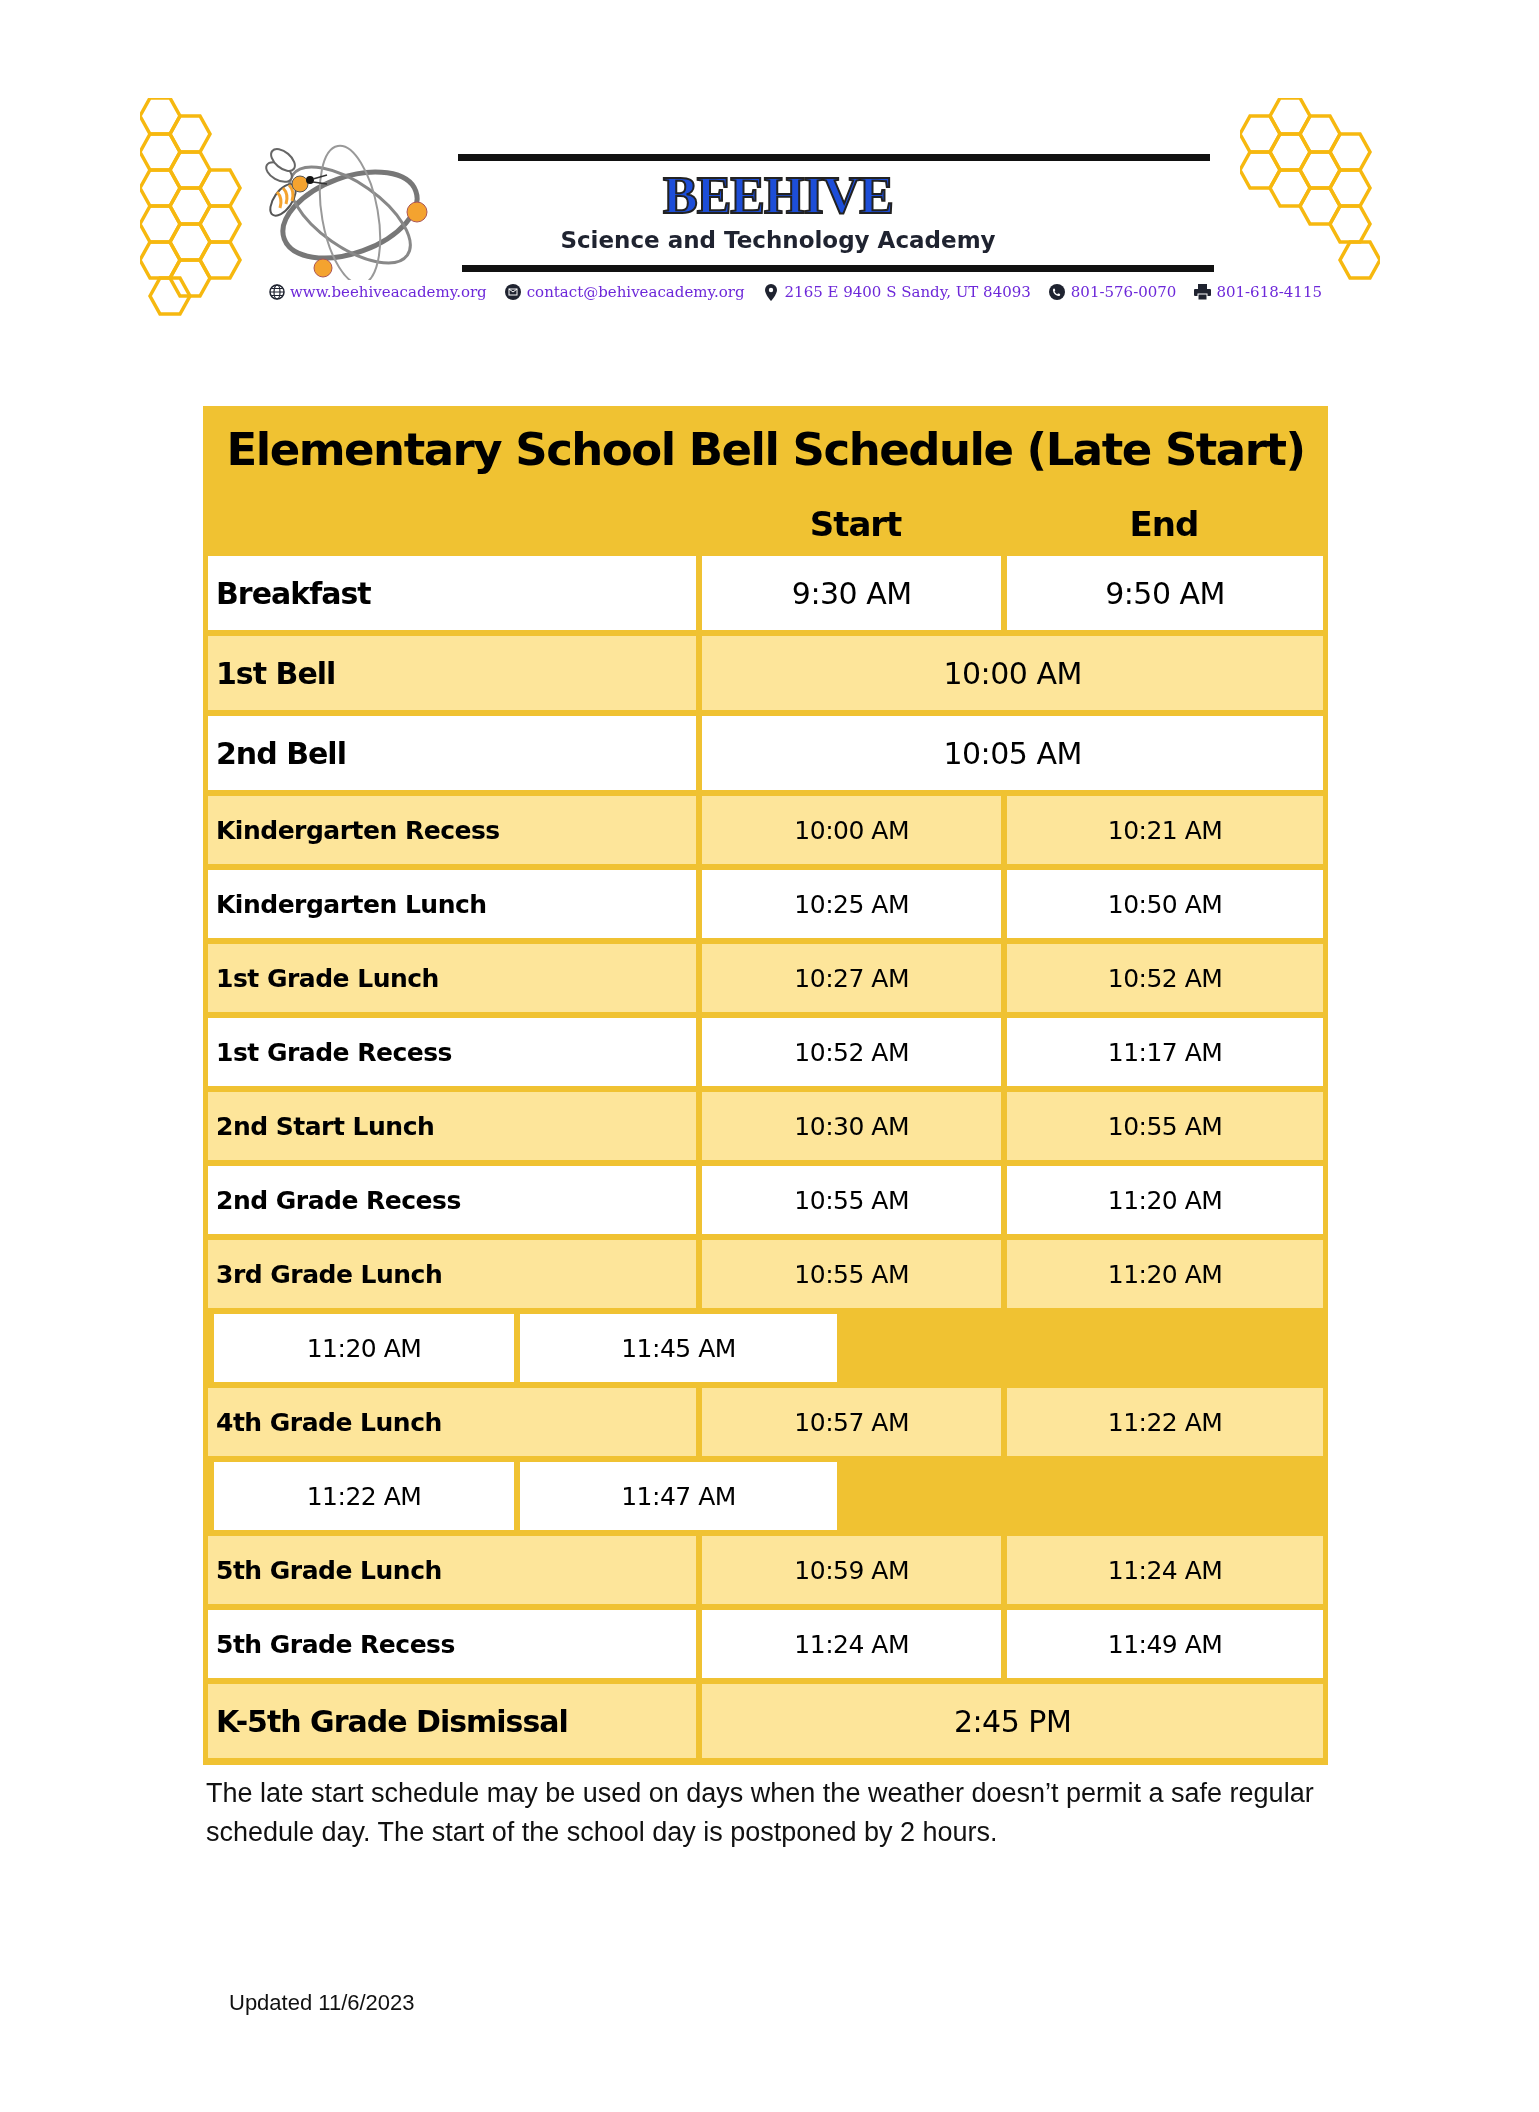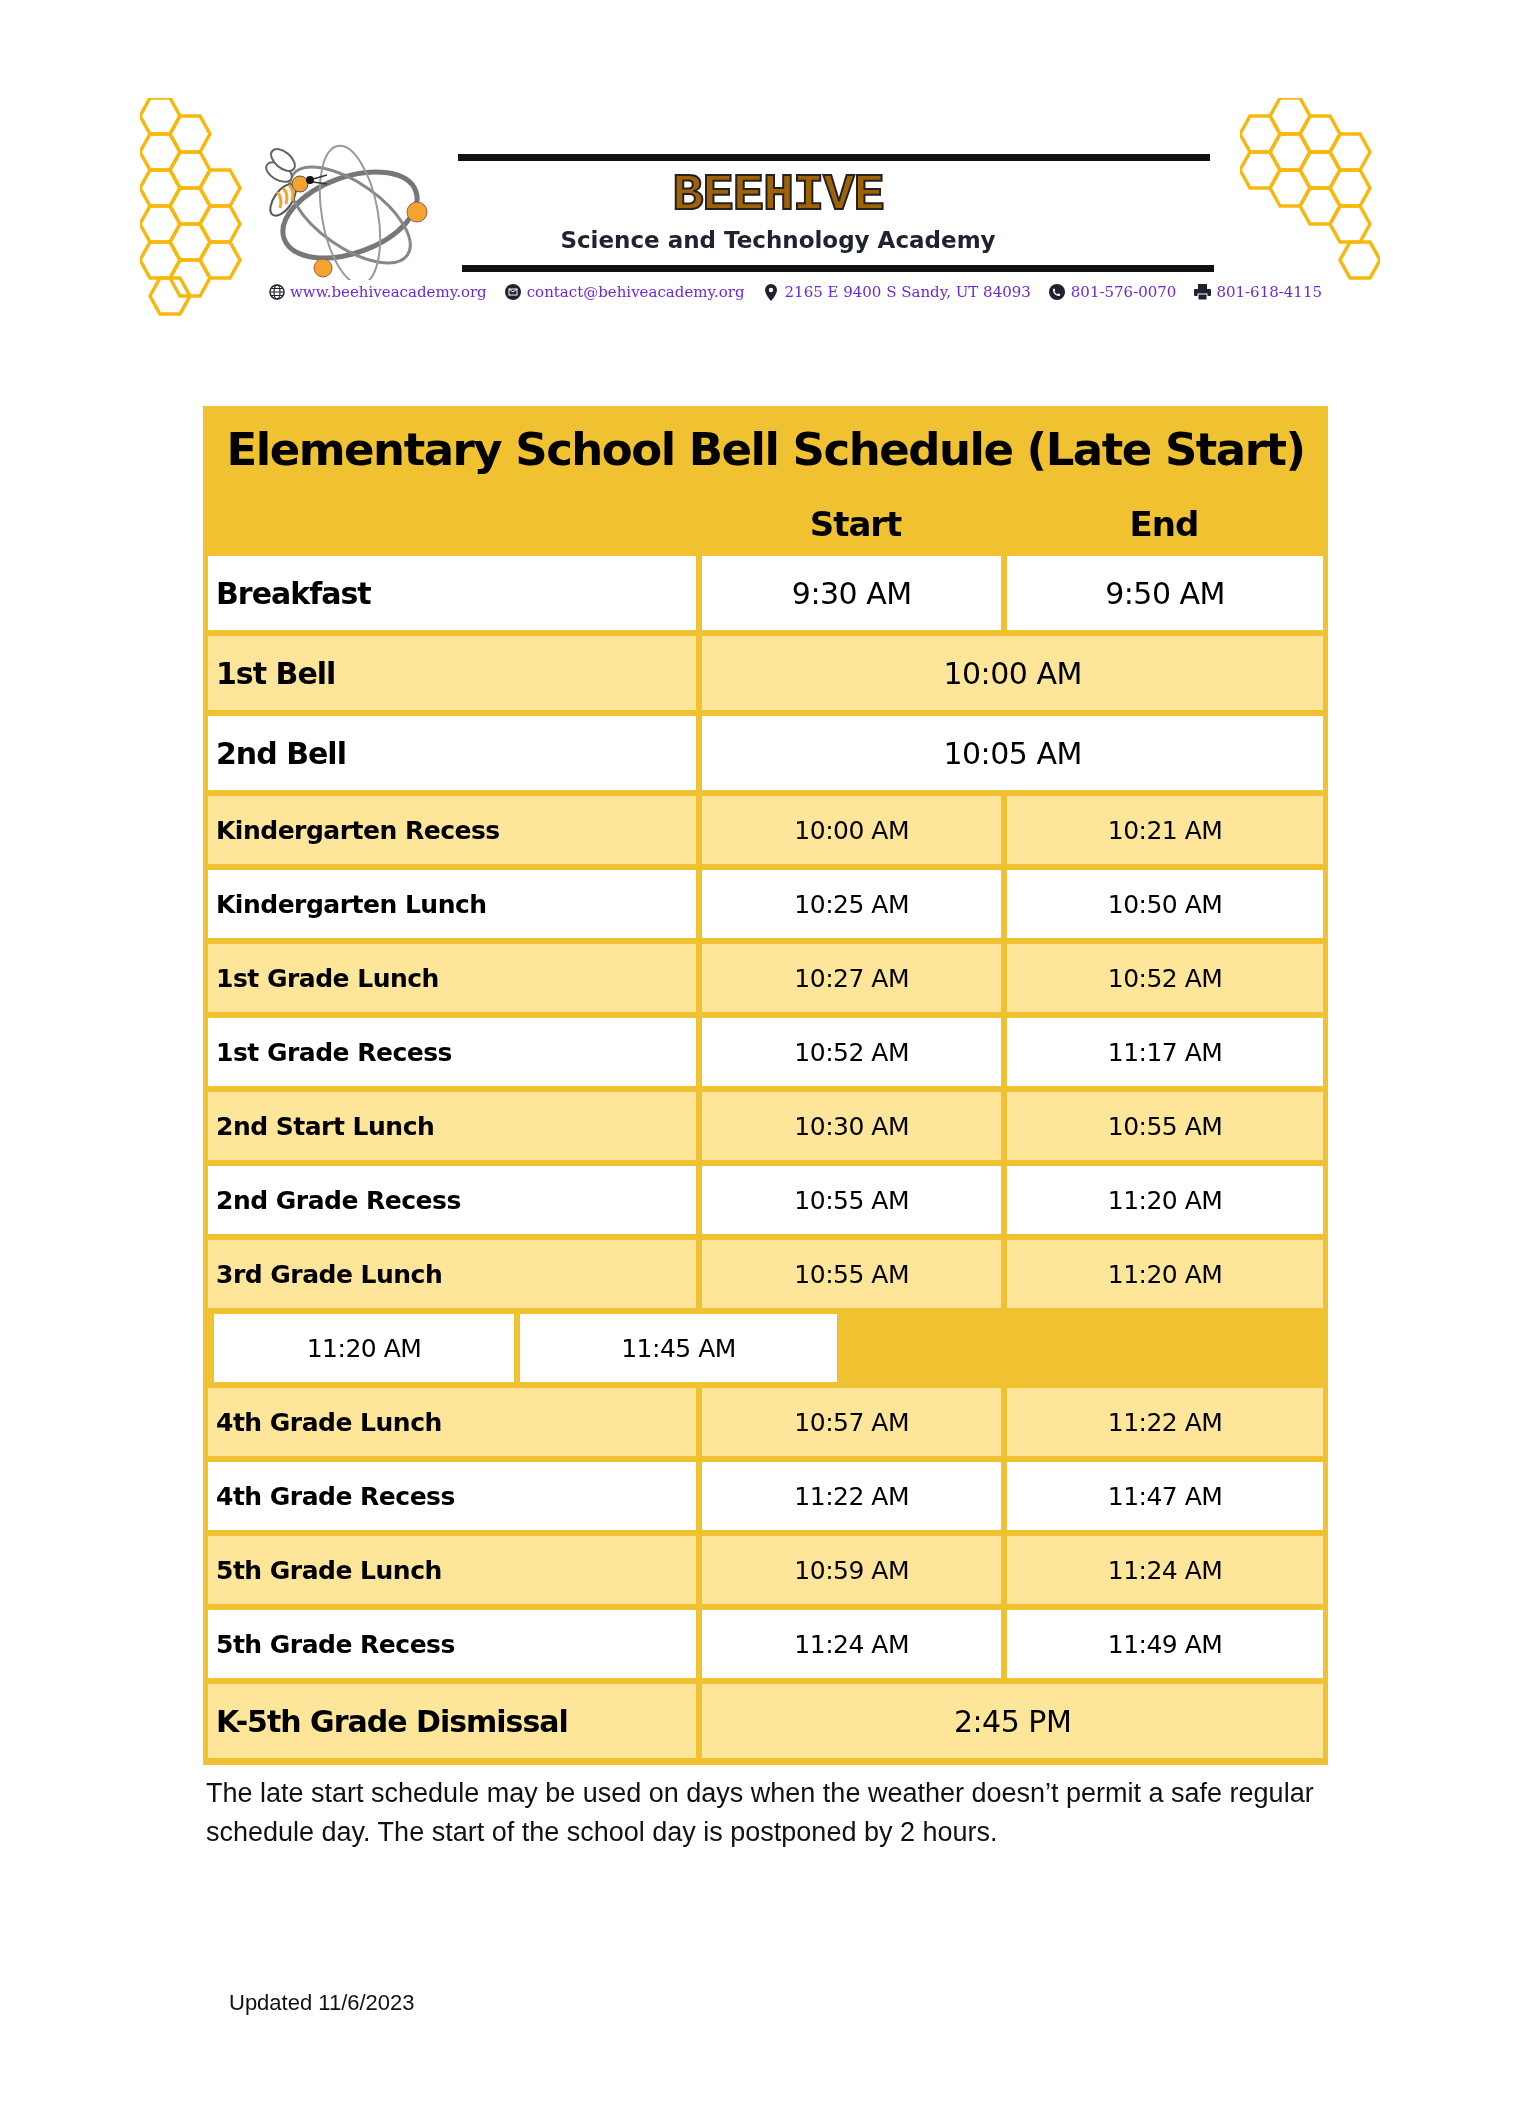--- a/index.html
+++ b/index.html
@@ -9,22 +9,22 @@
   }
   .letterhead { position: absolute; left: 0; top: 0; width: 1539px; height: 330px; }
   .hex-left { position: absolute; left: 140px; top: 98px; }
   .hex-right { position: absolute; left: 1240px; top: 98px; }
   .logo { position: absolute; left: 255px; top: 130px; }
   .rule { position: absolute; background: #111; height: 7px; }
   .rule.top { left: 458px; top: 154px; width: 752px; }
   .rule.bottom { left: 462px; top: 265px; width: 752px; }
   .brand {
     position: absolute; left: 458px; top: 168px; width: 640px; text-align: center;
-    font-family: Liberation Mono, monospace; font-weight: bold; font-size: 52px;
-    color: #a16207; letter-spacing: -1px;
+    font-family: Liberation Serif, serif; font-weight: bold; font-size: 52px;
+    color: #1d4ed8; letter-spacing: -1px;
     -webkit-text-stroke: 2px #222; line-height: 56px;
   }
   .tagline {
     position: absolute; left: 458px; top: 227px; width: 640px; text-align: center;
     font-family: "DejaVu Sans", sans-serif; font-weight: bold; font-size: 23px; color: #1f2330;
   }
   .contact-row {
     position: absolute; left: 268px; top: 283px; display: flex; align-items: center; gap: 18px;
     font-family: "DejaVu Serif", serif; font-size: 15px; color: #6d28d9; white-space: nowrap;
   }
@@ -237,21 +237,20 @@
   <div class="row white">
     <div class="cell time">11:20 AM</div>
     <div class="cell time end">11:45 AM</div>
   </div>
   <div class="row light">
     <div class="cell label">4th Grade Lunch</div>
     <div class="cell time">10:57 AM</div>
     <div class="cell time end">11:22 AM</div>
   </div>
   <div class="row white">
-    <div class="cell label">4th Grade Recess</div>
     <div class="cell time">11:22 AM</div>
     <div class="cell time end">11:47 AM</div>
   </div>
   <div class="row light">
     <div class="cell label">5th Grade Lunch</div>
     <div class="cell time">10:59 AM</div>
     <div class="cell time end">11:24 AM</div>
   </div>
   <div class="row white">
     <div class="cell label">5th Grade Recess</div>

